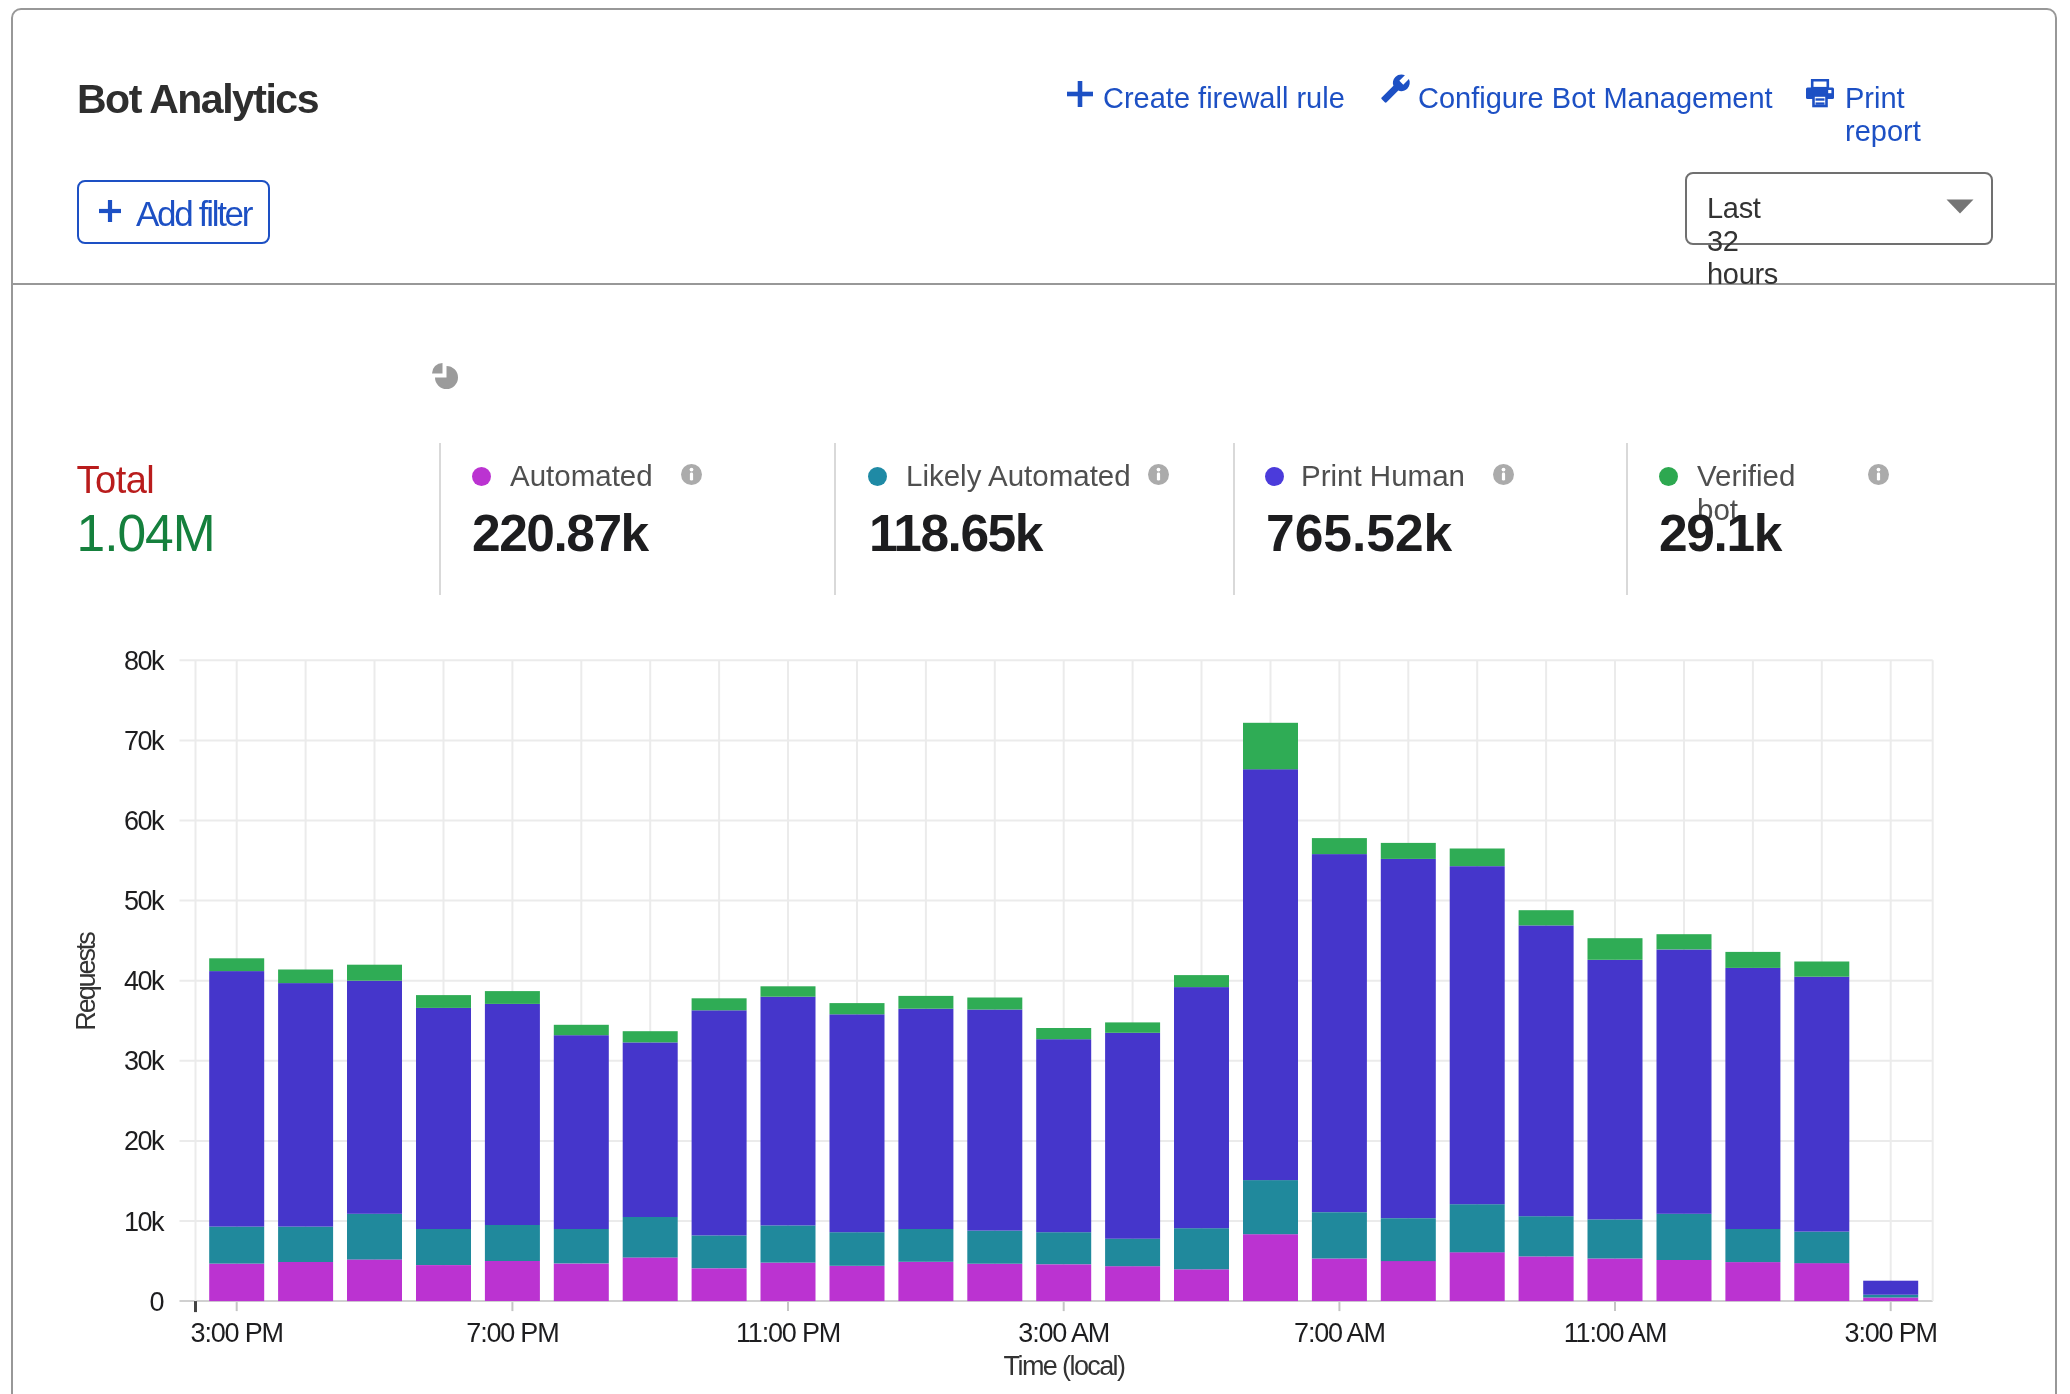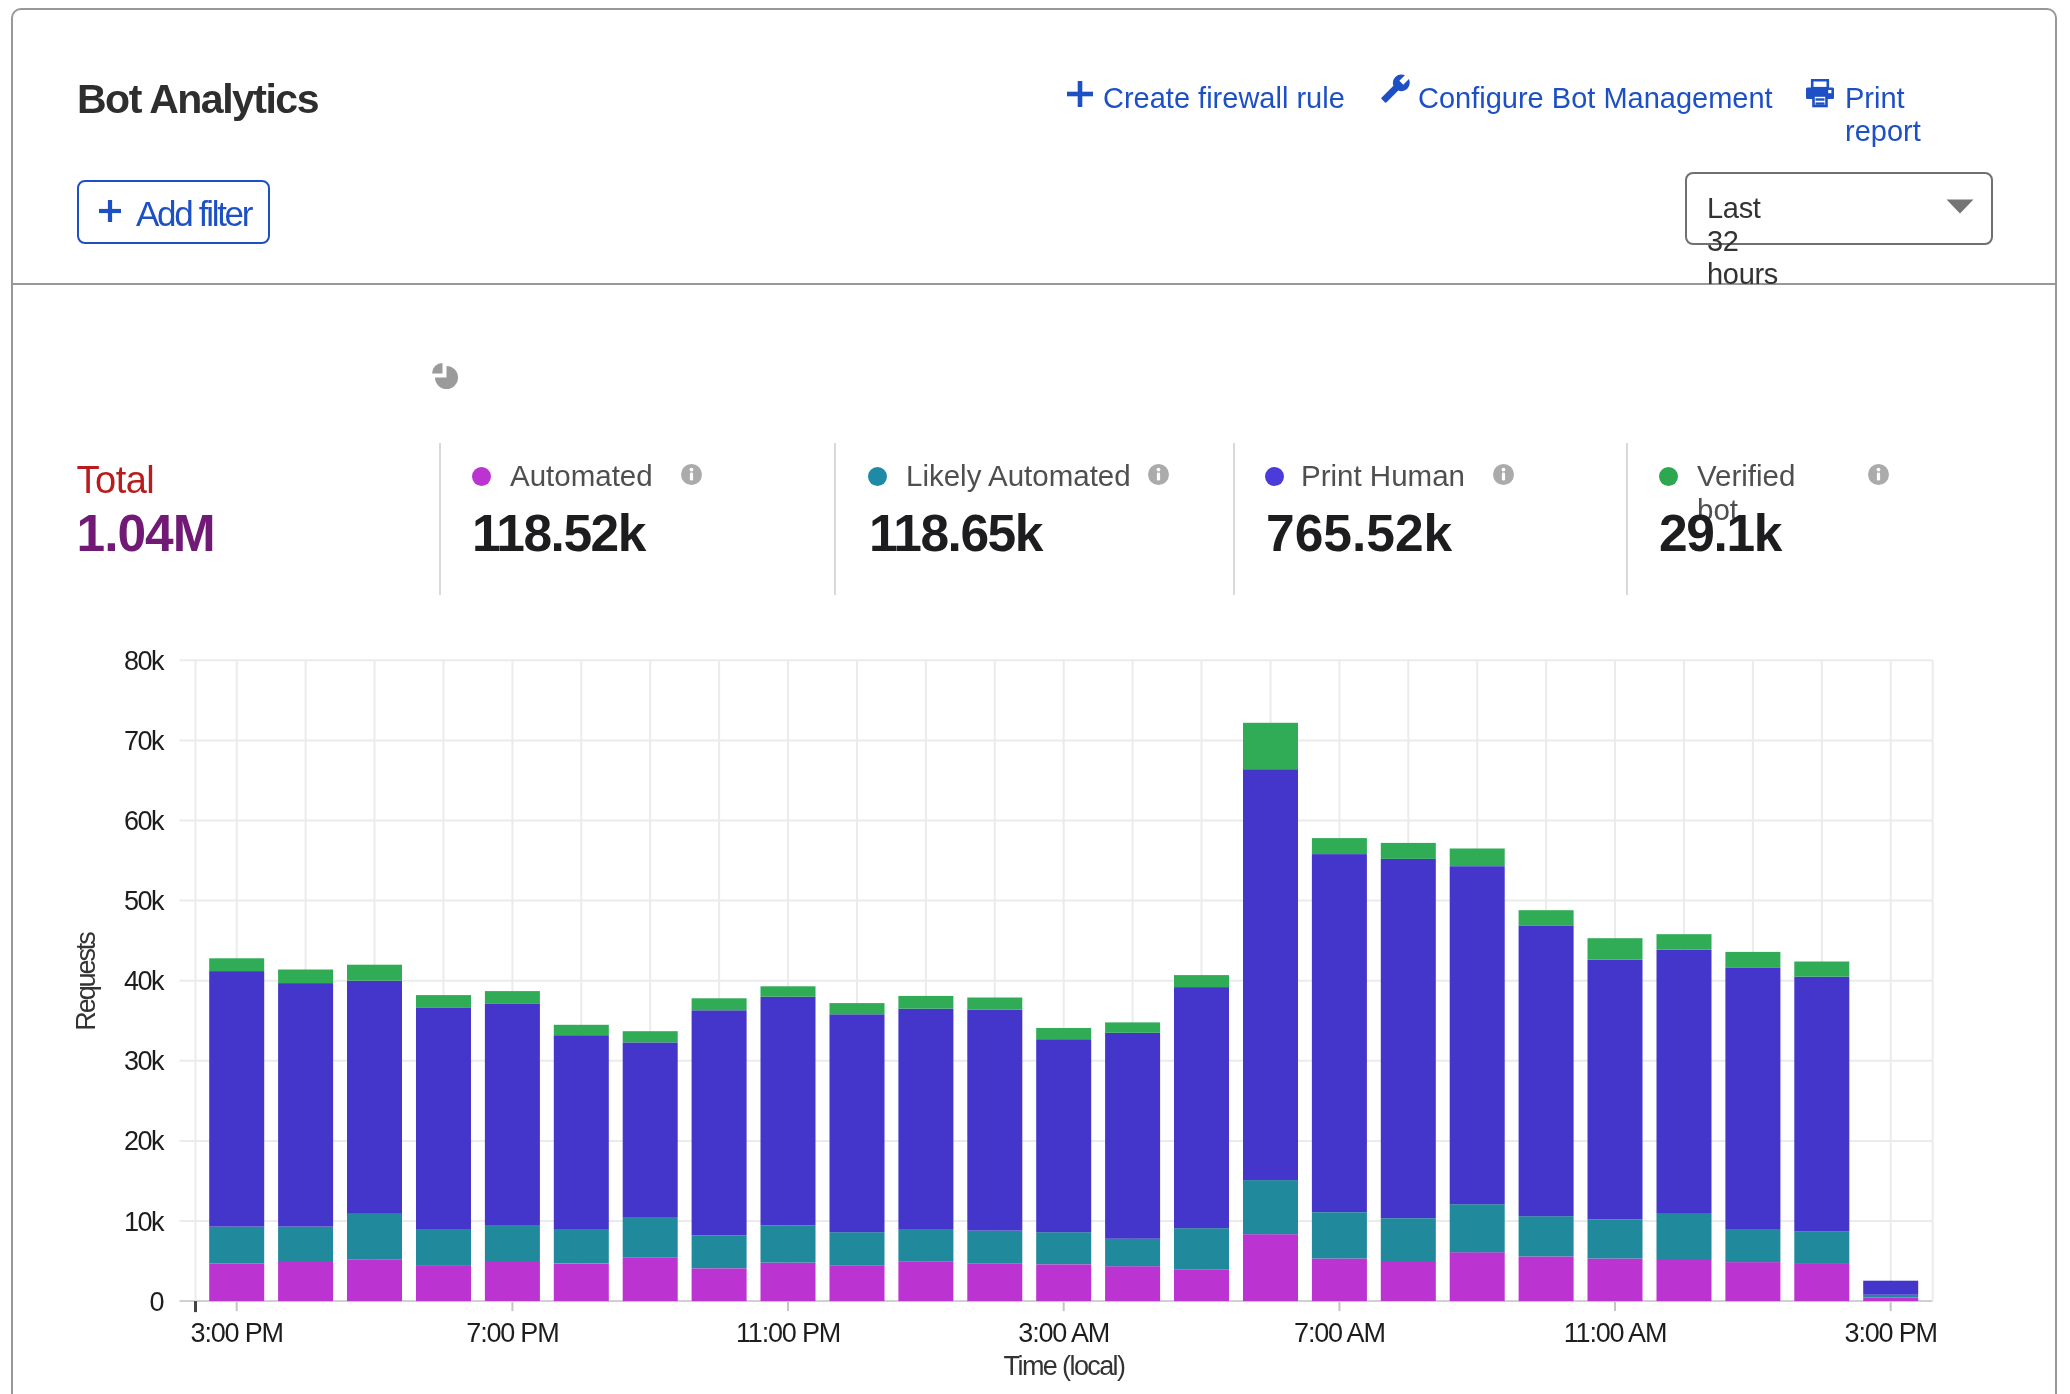--- a/index.html
+++ b/index.html
@@ -81,22 +81,22 @@
       <circle cx="10.5" cy="5.6" r="1.9" fill="#fff"></circle>
       <rect x="8.9" y="8.6" width="3.2" height="8" rx="1.4" fill="#fff"></rect>
     </svg>
 <span style="position:absolute;left:1658.5px;top:466.5px;width:19.0px;height:19.0px;border-radius:50%;background:#2da850"></span>
 <span style="position:absolute;left:1697px;top:459px;font-size:29.5px;color:#4f4f4f">Verified bot</span>
 <svg style="position:absolute;left:1867.5px;top:463.5px" width="21.0" height="21.0" viewBox="0 0 21 21">
       <circle cx="10.5" cy="10.5" r="10.5" fill="#ababab"></circle>
       <circle cx="10.5" cy="5.6" r="1.9" fill="#fff"></circle>
       <rect x="8.9" y="8.6" width="3.2" height="8" rx="1.4" fill="#fff"></rect>
     </svg>
-<span style="position:absolute;left:76.5px;top:503px;font-size:51.5px;font-weight:700;letter-spacing:-1px;color:#701a75">1.04M</span>
-<span style="position:absolute;left:472px;top:503px;font-size:51.5px;font-weight:700;letter-spacing:-1.5px;color:#1d1d1f">118.52k</span>
+<span style="position:absolute;left:76.5px;top:503px;font-size:51.5px;font-weight:400;letter-spacing:-1px;color:#15803d">1.04M</span>
+<span style="position:absolute;left:472px;top:503px;font-size:51.5px;font-weight:700;letter-spacing:-1.5px;color:#1d1d1f">220.87k</span>
 <span style="position:absolute;left:869px;top:503px;font-size:51.5px;font-weight:700;letter-spacing:-1.5px;color:#1d1d1f">118.65k</span>
 <span style="position:absolute;left:1266px;top:503px;font-size:51.5px;font-weight:700;letter-spacing:0px;color:#1d1d1f">765.52k</span>
 <span style="position:absolute;left:1659px;top:503px;font-size:51.5px;font-weight:700;letter-spacing:-1.4px;color:#1d1d1f">29.1k</span>
 
 <svg style="position:absolute;left:0;top:0" width="2070" height="1394" viewBox="0 0 2070 1394">
 <line x1="179.5" y1="1301.1" x2="1932.7" y2="1301.1" stroke="#d0d0d0" stroke-width="2"></line>
 <line x1="179.5" y1="1221.0" x2="1932.7" y2="1221.0" stroke="#ebebeb" stroke-width="2"></line>
 <line x1="179.5" y1="1140.9" x2="1932.7" y2="1140.9" stroke="#ebebeb" stroke-width="2"></line>
 <line x1="179.5" y1="1060.8" x2="1932.7" y2="1060.8" stroke="#ebebeb" stroke-width="2"></line>
 <line x1="179.5" y1="980.7" x2="1932.7" y2="980.7" stroke="#ebebeb" stroke-width="2"></line>

